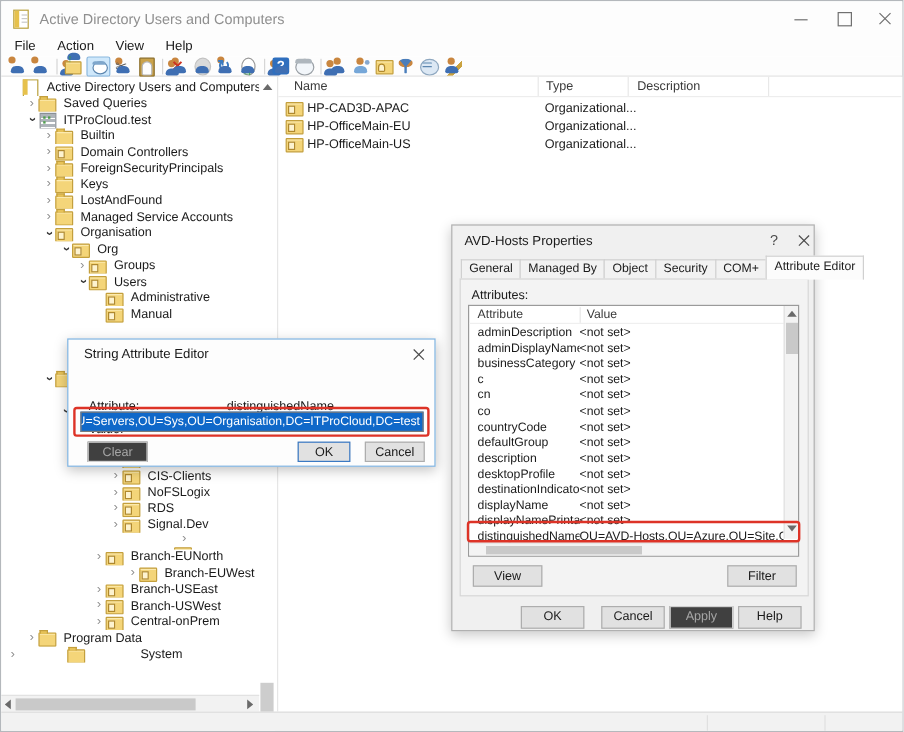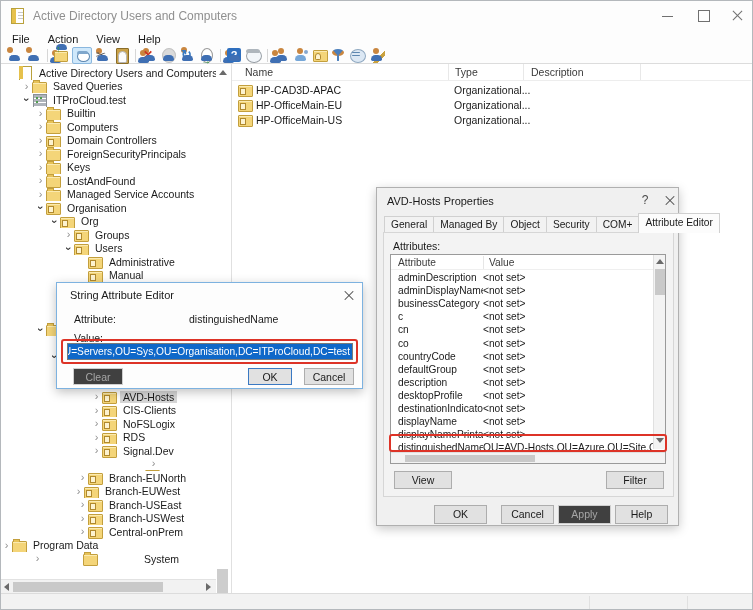--- a/index.html
+++ b/index.html
@@ -143,21 +143,21 @@
   .props .ok-btn { left:57px; top:317px; width:53px; height:19px; }
   .props .cancel-btn { left:124px; top:317px; width:53px; height:19px; }
   .props .apply-btn { left:181px; top:317px; width:53px; height:19px; }
   .props .help-btn { left:238px; top:317px; width:53px; height:19px; }
   .attr-redbox { left:12px; top:246px; width:278px; height:18px; }
 
   
   .sae { position:absolute; left:55px; top:281px; width:307px; height:107px; background:#fdfdfd; border:1px solid #7db2e0; box-shadow:0 3px 10px rgba(0,0,0,.25); z-index:10; }
   .sae .dtitle { position:absolute; left:13px; top:6px; font-size:11px; color:#1a1a1a; }
   .sae .dclose { left:281px; top:4px; }
-  .sae .lab { position:absolute; font-size:10.5px; color:#1a1a1a; }
+  .sae .lab { position:absolute; font-size:10.5px; color:#1a1a1a;margin-top:20px; }
   .sae .attr-lab { left:17px; top:30px; }
   .sae .attr-val { left:132px; top:30px; }
   .sae .value-lab { left:17px; top:49px; }
   .sae .field { position:absolute; left:10px; top:60px; width:286px; height:17px; background:#0f68c9; border:1px solid #7a7a7a; overflow:hidden; }
   .sae .field .val-text { position:absolute; right:2px; top:0; height:17px; line-height:16px; font-size:10.2px; color:#fff; white-space:nowrap; }
   .sae .val-redbox { left:4px; top:56px; width:297px; height:25px; }
   .sae .clear-btn { left:16px; top:85px; width:50px; height:17px; }
   .sae .ok-btn { left:191px; top:85px; width:44px; height:17px; }
   .sae .cancel-btn { left:247px; top:85px; width:50px; height:17px; }
 </style>
@@ -256,25 +256,20 @@
             <span class="tico v-domain"></span>
             <span class="tlabel">ITProCloud.test</span>
           </div>
 
           <div class="trow" style="padding-left: 34px;">
             <span class="chev v-collapsed"></span>
             <span class="tico v-folder"></span>
             <span class="tlabel">Builtin</span>
           </div>
 
-          <div class="trow" style="padding-left: 34px;">
-            <span class="chev v-collapsed"></span>
-            <span class="tico v-folder"></span>
-            <span class="tlabel">Computers</span>
-          </div>
 
           <div class="trow" style="padding-left: 34px;">
             <span class="chev v-collapsed"></span>
             <span class="tico v-ou"></span>
             <span class="tlabel">Domain Controllers</span>
           </div>
 
           <div class="trow" style="padding-left: 34px;">
             <span class="chev v-collapsed"></span>
             <span class="tico v-folder"></span>
@@ -419,21 +414,21 @@
             <span class="tico v-ou"></span>
             <span class="tlabel">WVD</span>
           </div>
 
           <div class="trow" style="padding-left: 76px;">
             <span class="chev v-collapsed"></span>
             <span class="tico v-ou"></span>
             <span class="tlabel">Branch-EUNorth</span>
           </div>
 
-          <div class="trow" style="padding-left: 72px; align-items: center;">
+          <div class="trow" style="padding-left: 104px; align-items: center;">
             <span class="chev v-collapsed"></span>
             <span class="tico v-ou"></span>
             <span class="tlabel">Branch-EUWest</span>
           </div>
 
           <div class="trow" style="padding-left: 76px;">
             <span class="chev v-collapsed"></span>
             <span class="tico v-ou"></span>
             <span class="tlabel">Branch-USEast</span>
           </div>
@@ -443,27 +438,27 @@
             <span class="tico v-ou"></span>
             <span class="tlabel">Branch-USWest</span>
           </div>
 
           <div class="trow" style="padding-left: 76px;">
             <span class="chev v-collapsed"></span>
             <span class="tico v-ou"></span>
             <span class="tlabel">Central-onPrem</span>
           </div>
 
-          <div class="trow" style=" text-align: right;">
+          <div class="trow" style="padding-left: 20px; text-align: right;">
             <span class="chev v-collapsed"></span>
             <span class="tico v-folder"></span>
             <span class="tlabel">Program Data</span>
           </div>
 
-          <div class="trow" style="padding-left: 31px; gap: 40px;">
+          <div class="trow" style="padding-left: 4px; gap: 40px;">
             <span class="chev v-collapsed"></span>
             <span class="tico v-folder"></span>
             <span class="tlabel">System</span>
           </div>
 
       </div>
       <div class="vscroll-tree">
         <span class="arrow arr-up" style="top:4px;"></span>
         <span class="vthumb-tree"></span>
 

